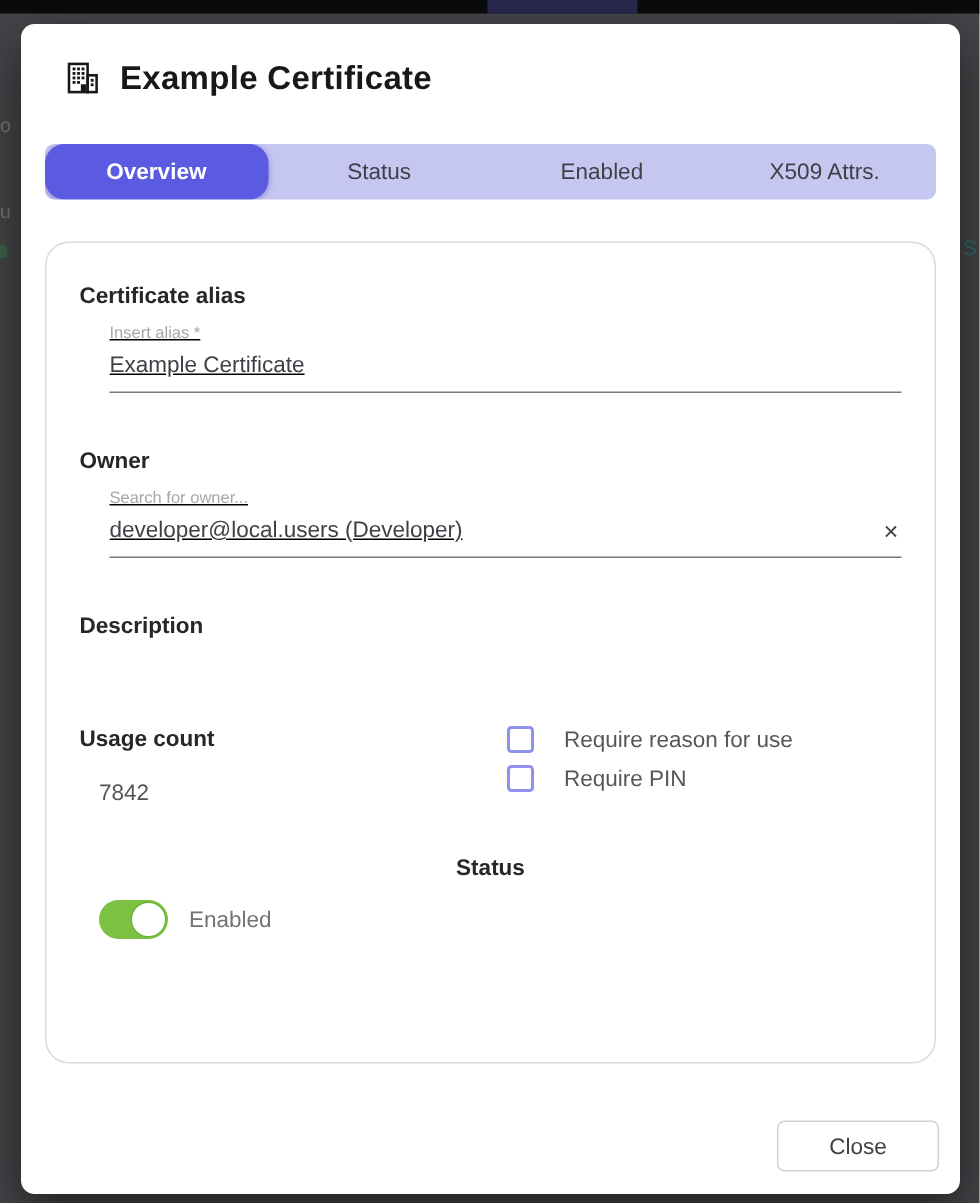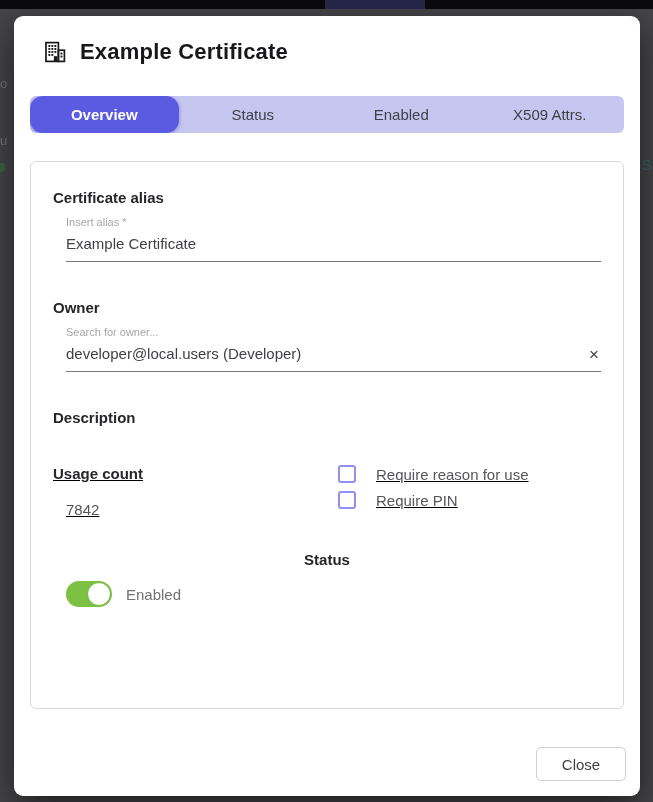--- a/index.html
+++ b/index.html
@@ -42,26 +42,26 @@
     font-size: 15px; color: #3f3f46; cursor: pointer; border-radius: 6px;
   }
   .tab.active {
     background: #5a5be0; color: #ffffff; font-weight: 700;
     box-shadow: 0 1px 4px rgba(50,50,170,.45);
     border-radius: 13px;
   }
 
   .card {
     margin: 28px 16px 0 16px; height: 548px;
-    border: 1px solid #d9d9dc; border-radius: 6px;
+    border: 1px solid #d9d9dc; border-radius: 16px;
     background: #fff; padding: 27px 22px 0 22px;
   }
 
   .group-label { font-size: 15px; font-weight: 700; color: #26262b; }
-  .field { margin-left: 13px; position: relative; }
+  .field { margin-left: 20px; position: relative; text-decoration: underline; }
   .micro-label { font-size: 11px; color: #a5a5ac; margin-top: 10px; }
   .line-input {
     display: block; width: 100%;
     border: 0; border-bottom: 1px solid #77777c;
     font-size: 15px; color: #3f3f46;
     padding: 7px 0 9px 0; outline: none; background: transparent;
     font-family: inherit; border-radius: 0;
   }
   .owner-input { padding-right: 26px; }
   .clear-x {
@@ -74,21 +74,21 @@
   .line-area {
     display: block; width: 100%; height: 35px;
     margin-top: 28px; padding: 0 0 10px 0;
     border: 0; border-bottom: 1px solid #77777c; border-radius: 0;
     resize: none; outline: none; background: transparent;
     font-size: 15px; color: #3f3f46; font-family: inherit;
   }
   .line-area::placeholder, .line-input::placeholder { color: #a5a5ac; opacity: 1; }
   .resize-handle { position: absolute; right: 1px; bottom: 8px; width: 9px; height: 9px; }
 
-  .usage-row { display: flex; margin-top: 39px; text-decoration: underline; }
+  .usage-row { display: flex; margin-top: 58px; }
   .usage-left { width: 52%; }
   .usage-value { margin: 19px 0 0 13px; font-size: 15px; color: #53535a; }
   .check-col { display: flex; flex-direction: column; gap: 8px; padding-top: 0px; }
   .check-row { display: flex; align-items: center; gap: 20px; cursor: pointer; }
   .checkbox {
     width: 18px; height: 18px; flex: 0 0 auto;
     border: 2px solid #8f91ee; border-radius: 3px; background: #fff;
   }
   .check-label { font-size: 15px; color: #56565d; }
 
@@ -100,21 +100,21 @@
   }
   .toggle-knob {
     position: absolute; right: 1px; top: 1px;
     width: 24px; height: 24px; border-radius: 50%;
     background: #ffffff; border: 1.5px solid #6db338;
   }
   .toggle-state { font-size: 15px; color: #737373; }
 
   .modal-footer { position: absolute; right: 14px; bottom: 15px; }
   .close-btn {
-    width: 90px; height: 34px;
+    width: 108px; height: 34px;
     background: #ffffff; border: 1px solid #cfd0d4; border-radius: 5px;
     font-size: 15px; color: #3f3f46; font-family: inherit; cursor: pointer;
   }
 </style>
 </head>
 <body>
 
 <div class="page-top-bar"></div>
 <div class="page-top-accent"></div>
 <span class="bg-frag frag-o">o</span>

